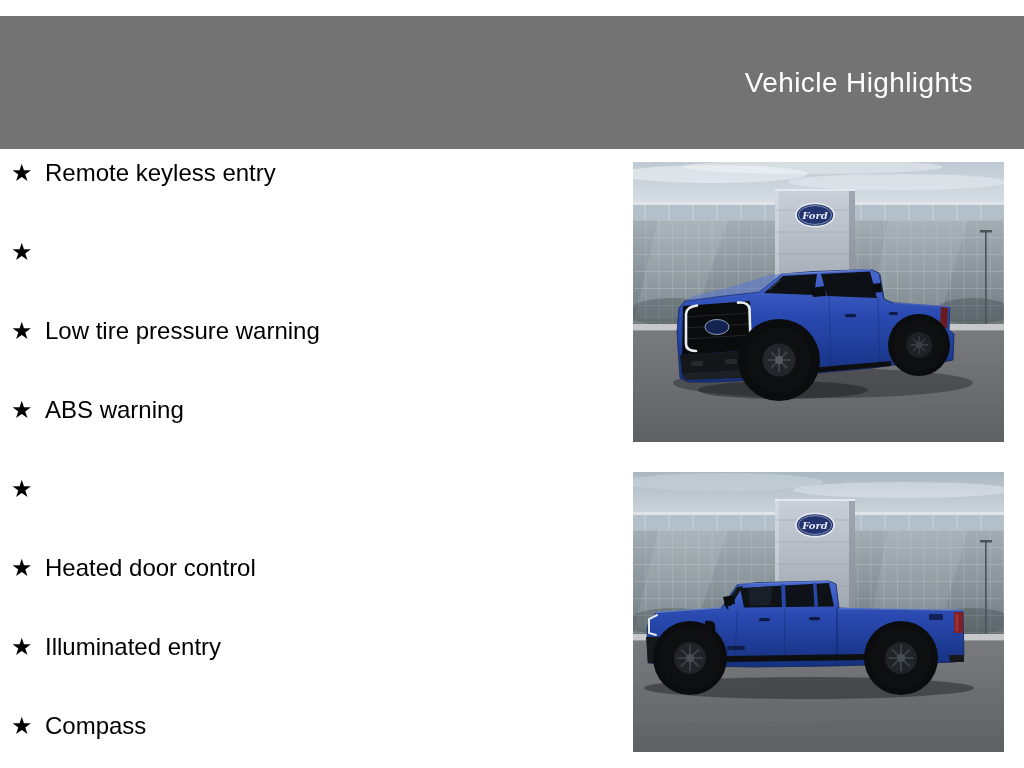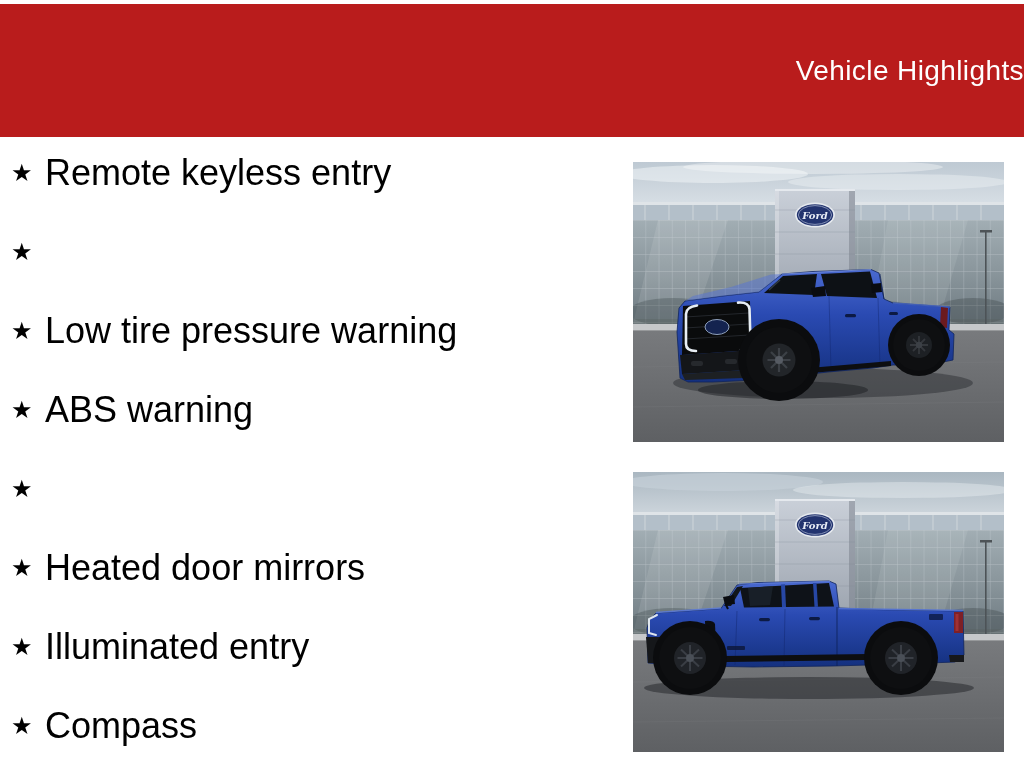--- a/index.html
+++ b/index.html
@@ -1,24 +1,24 @@
 <!DOCTYPE html>
 <html><head>
 <meta charset="utf-8">
 <style>
   html,body{margin:0;padding:0;background:#fff;}
   .page{position:relative;width:1024px;height:768px;background:#ffffff;overflow:hidden;
         font-family:"Liberation Sans", sans-serif;}
-  .header{position:absolute;top:4px;left:0;width:1024px;height:133px;background:#b91c1c;
-          display:flex;align-items:center;justify-content:flex-end;box-sizing:border-box;}
+  .header{position:absolute;top:16px;left:0;width:1024px;height:133px;background:#737373;
+          display:flex;align-items:center;justify-content:flex-end;padding-right:51px;box-sizing:border-box;}
   .title{color:#fff;font-size:28px;font-weight:400;letter-spacing:0.4px;margin:0;}
   .features{position:absolute;top:133px;left:0;margin:0;padding:0;list-style:none;}
   .features li{display:flex;align-items:center;height:79px;padding-left:11px;}
   .star{display:inline-block;width:34px;font-size:24px;line-height:1;color:#000;flex:none;}
-  .label{font-size:36px;color:#000;line-height:1.15;white-space:nowrap;}
+  .label{font-size:24px;color:#000;line-height:1.15;white-space:nowrap;}
   .photo{position:absolute;left:621px;width:371px;height:280px;margin:12px;}
   .photo svg{display:block;width:371px;height:280px;}
   .photo1{top:150px;}
   .photo2{top:460px;}
 </style>
 </head>
 <body>
 
 <div class="page">
 
@@ -40,21 +40,21 @@
     </li>
     <li>
       <span class="star">★</span>
       <span class="label">ABS warning</span>
     </li>
     <li>
       <span class="star">★</span>
     </li>
     <li>
       <span class="star">★</span>
-      <span class="label">Heated door mirrors</span>
+      <span class="label">Heated door control</span>
     </li>
     <li>
       <span class="star">★</span>
       <span class="label">Illuminated entry</span>
     </li>
     <li>
       <span class="star">★</span>
       <span class="label">Compass</span>
     </li>
   </ul>

